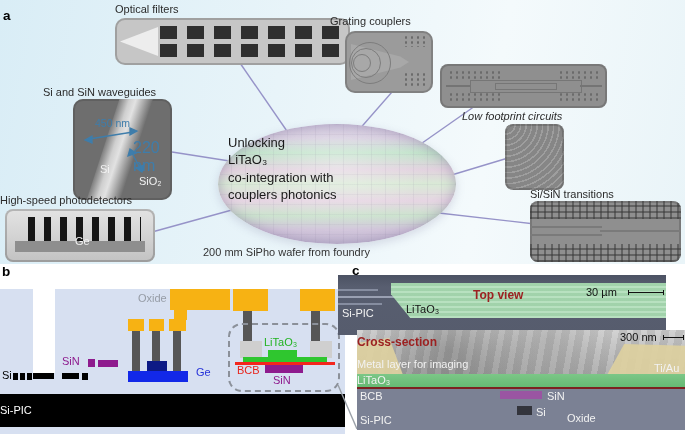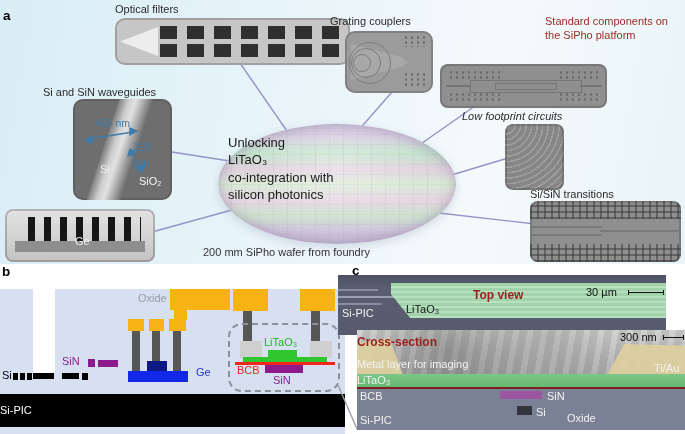--- a/index.html
+++ b/index.html
@@ -52,21 +52,20 @@
   <div class="abs sem" style="left:345px;top:31px;width:88px;height:62px;background:#9b9b9b;">
     <div class="abs" style="left:6px;top:13px;width:58px;height:36px;background:#a8a8a8;
                 clip-path:polygon(0 0,85% 35%,100% 50%,85% 65%,0 100%);"></div>
     <div class="abs arc" style="left:8px;top:23px;width:16px;height:16px;"></div>
     <div class="abs arc" style="left:6px;top:17px;width:28px;height:28px;"></div>
     <div class="abs arc" style="left:4px;top:11px;width:40px;height:40px;"></div>
     <div class="abs dots" style="right:4px;top:4px;width:26px;height:12px;"></div>
     <div class="abs dots" style="right:4px;bottom:5px;width:26px;height:16px;"></div>
   </div>
 
-  <div class="abs" style="left:545px;top:14px;width:128px;font-size:11px;line-height:1.3;color:#9c2b23;">Standard components on the SiPho platform</div>
 
   <div class="abs sem" style="left:440px;top:64px;width:167px;height:44px;background:#8f8f8f;border-radius:8px;">
     <div class="abs dots" style="left:8px;top:6px;width:52px;height:11px;"></div>
     <div class="abs dots" style="left:118px;top:6px;width:42px;height:9px;"></div>
     <div class="abs dots" style="left:8px;top:28px;width:52px;height:11px;"></div>
     <div class="abs dots" style="left:118px;top:28px;width:42px;height:11px;"></div>
     <div class="abs" style="left:30px;top:16px;width:110px;height:11px;border:1px solid #767676;"></div>
     <div class="abs" style="left:55px;top:19px;width:60px;height:5px;border:1px solid #767676;"></div>
     <div class="abs" style="left:6px;top:21px;width:24px;height:1.5px;background:#747474;"></div>
     <div class="abs" style="left:140px;top:21px;width:22px;height:1.5px;background:#747474;"></div>
@@ -80,21 +79,21 @@
       <g stroke="#3e7dab" stroke-width="1.3" fill="#3e7dab">
         <line x1="16" y1="40" x2="60" y2="33"></line>
         <polygon points="12,41 19,37 19,44"></polygon>
         <polygon points="64,32 57,29 57,36"></polygon>
         <line x1="59" y1="54" x2="67" y2="69"></line>
         <polygon points="57,50 55,57 63,54"></polygon>
         <polygon points="69,73 63,69 71,66"></polygon>
       </g>
     </svg>
     <div class="abs" style="left:22px;top:18px;font-size:10.5px;color:#3e7dab;text-align:center;">450 nm</div>
-    <div class="abs" style="left:60px;top:40px;font-size:13px;color:#3e7dab;font-family:Liberation Serif, serif;">220 nm</div>
+    <div class="abs" style="left:60px;top:40px;font-size:16px;color:#3e7dab;">220 nm</div>
     <div class="abs wlab" style="left:27px;top:64px;">Si</div>
     <div class="abs wlab" style="left:66px;top:76px;">SiO₂</div>
   </div>
 
   <div class="abs lbl center" style="left:462px;top:110px;width:130px;font-style:italic;">Low footprint circuits</div>
   <div class="abs sem" style="left:505px;top:124px;width:59px;height:66px;border-radius:8px;
               background:repeating-radial-gradient(circle at 0% 0%,#868686 0 4px,#9e9e9e 4px 5.5px);"></div>
 
   <div class="abs lbl center" style="left:530px;top:188px;width:152px;">Si/SiN transitions</div>
   <div class="abs sem" style="left:530px;top:201px;width:151px;height:61px;border-radius:8px;background:#8f8f8f;">
@@ -102,40 +101,41 @@
                 background:repeating-linear-gradient(90deg,rgba(55,55,55,.5) 0 2px,transparent 2px 7px),
                            repeating-linear-gradient(0deg,rgba(55,55,55,.5) 0 2px,transparent 2px 6px);"></div>
     <div class="abs" style="left:0;bottom:0;width:151px;height:18px;
                 background:repeating-linear-gradient(90deg,rgba(55,55,55,.5) 0 2px,transparent 2px 7px),
                            repeating-linear-gradient(0deg,rgba(55,55,55,.5) 0 2px,transparent 2px 6px);"></div>
     <div class="abs" style="left:0;top:25px;width:72px;height:2px;background:#7a7a7a;"></div>
     <div class="abs" style="left:0;top:33px;width:72px;height:2px;background:#7a7a7a;"></div>
     <div class="abs" style="left:70px;top:29px;width:81px;height:2px;background:#7a7a7a;"></div>
   </div>
 
+  <div class="abs lbl center" style="left:0;top:194px;width:162px;">High-speed photodetectors</div>
   <div class="abs sem" style="left:5px;top:209px;width:150px;height:53px;border-radius:8px;
               background:linear-gradient(180deg,#e3e3e3,#d2d2d2 55%,#c2c2c2);">
     <div class="abs" style="left:14px;top:8px;width:122px;height:26px;
                 background:repeating-linear-gradient(90deg,transparent 0 9px,#161616 9px 16px);"></div>
     <div class="abs" style="left:10px;top:32px;width:130px;height:11px;background:#8e8e8e;"></div>
     <div class="abs wlab" style="left:70px;top:26px;">Ge</div>
   </div>
 
   <div class="abs" style="left:218px;top:124px;width:238px;height:120px;border-radius:50%;
               background:
                 repeating-linear-gradient(90deg,rgba(255,255,255,0) 0 13px,rgba(130,120,150,.10) 13px 14px),
                 repeating-linear-gradient(0deg,rgba(255,255,255,0) 0 9px,rgba(130,120,150,.08) 9px 10px),
                 radial-gradient(ellipse at 50% 35%,rgba(255,255,255,.35),rgba(255,255,255,0) 55%),
                 linear-gradient(180deg,#cfc5dd,#d8cfe0 12%,#c2e4cb 24%,#e2d2df 38%,#d9ead6 50%,#e6d5e3 64%,#cde4cf 76%,#d4c8dd 88%,#c7bdd6);
               box-shadow:inset 0 0 14px rgba(110,95,140,.45),0 3px 10px rgba(110,110,150,.22);"></div>
   <div class="abs center" style="left:228px;top:134px;width:218px;font-size:13px;line-height:1.33;color:#191919;">
     <div>Unlocking</div>
     <div>LiTaO₃</div>
     <div>co-integration with</div>
-    <div>silicon photonics</div>
+    <div>couplers photonics</div>
   </div>
   <div class="abs lbl center" style="left:203px;top:246px;width:270px;color:#333;">200 mm SiPho wafer from foundry</div>
 
   <div class="abs panel-letter" style="left:2px;top:264px;">b</div>
 
   <div class="abs" style="left:0;top:289px;width:345px;height:145px;background:#d7e0f1;"></div>
   <div class="abs" style="left:33px;top:289px;width:22px;height:84px;background:#ffffff;"></div>
   <div class="abs lbl" style="left:138px;top:292px;color:#969ca6;">Oxide</div>
 
   <div class="abs lbl" style="left:2px;top:369px;color:#000;">Si</div>

